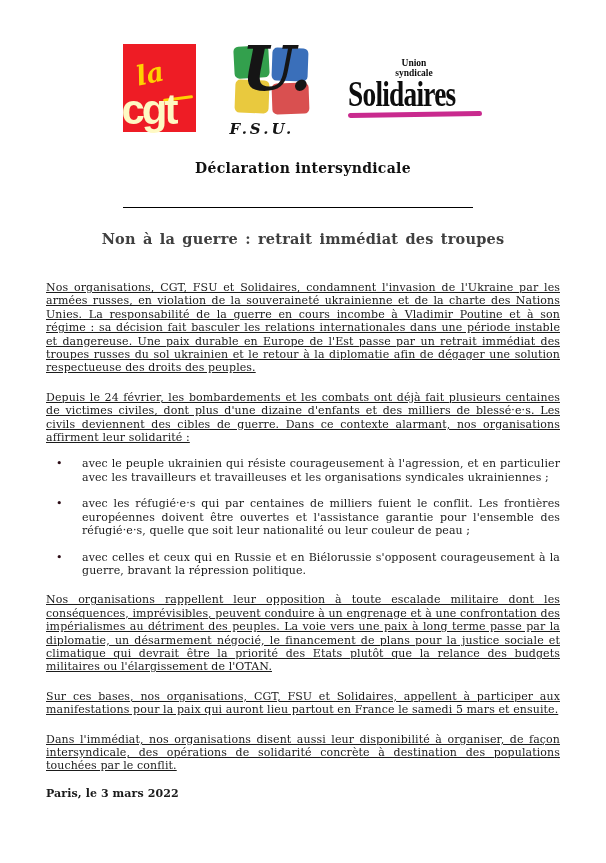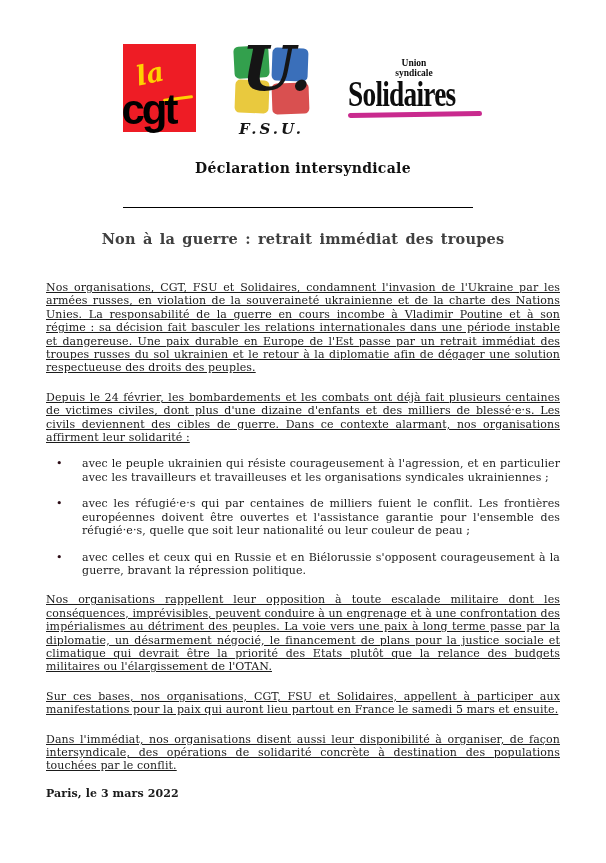--- a/index.html
+++ b/index.html
@@ -37,21 +37,21 @@
     transform:rotate(-12deg);
   }
   .cgt-la-swash{
     position:absolute;top:53px;left:40px;
     width:30px;height:2.5px;
     background:#ffd200;border-radius:2px;
     transform:rotate(-7deg);
   }
   .cgt-name{
     position:absolute;left:-1px;bottom:10px;
-    color:#000000;
+    color:#fef9c3;
     font-family:"Liberation Sans",sans-serif;
     font-weight:bold;
     font-size:42px;line-height:24px;
     letter-spacing:-3px;
   }
 
   
   .logo-fsu{
     position:relative;
     width:84px;height:90px;
@@ -69,21 +69,21 @@
   .fsu-sq.red   {left:38px;top:37px;width:37px;height:31px;background:#d95050;transform:rotate(-2deg);}
   .fsu-u{
     position:absolute;left:8px;top:-8px;
     font-family:"DejaVu Serif",serif;
     font-style:italic;font-weight:bold;
     font-size:62px;line-height:1;
     color:#151515;
   }
   .fsu-caption{
     margin-top:6px;
-    text-align:center;
+    text-align:left;
     font-family:"DejaVu Serif",serif;
     font-style:italic;font-weight:bold;
     font-size:15px;letter-spacing:3px;
     color:#151515;
   }
 
   
   .logo-solidaires{
     position:relative;
     width:136px;

